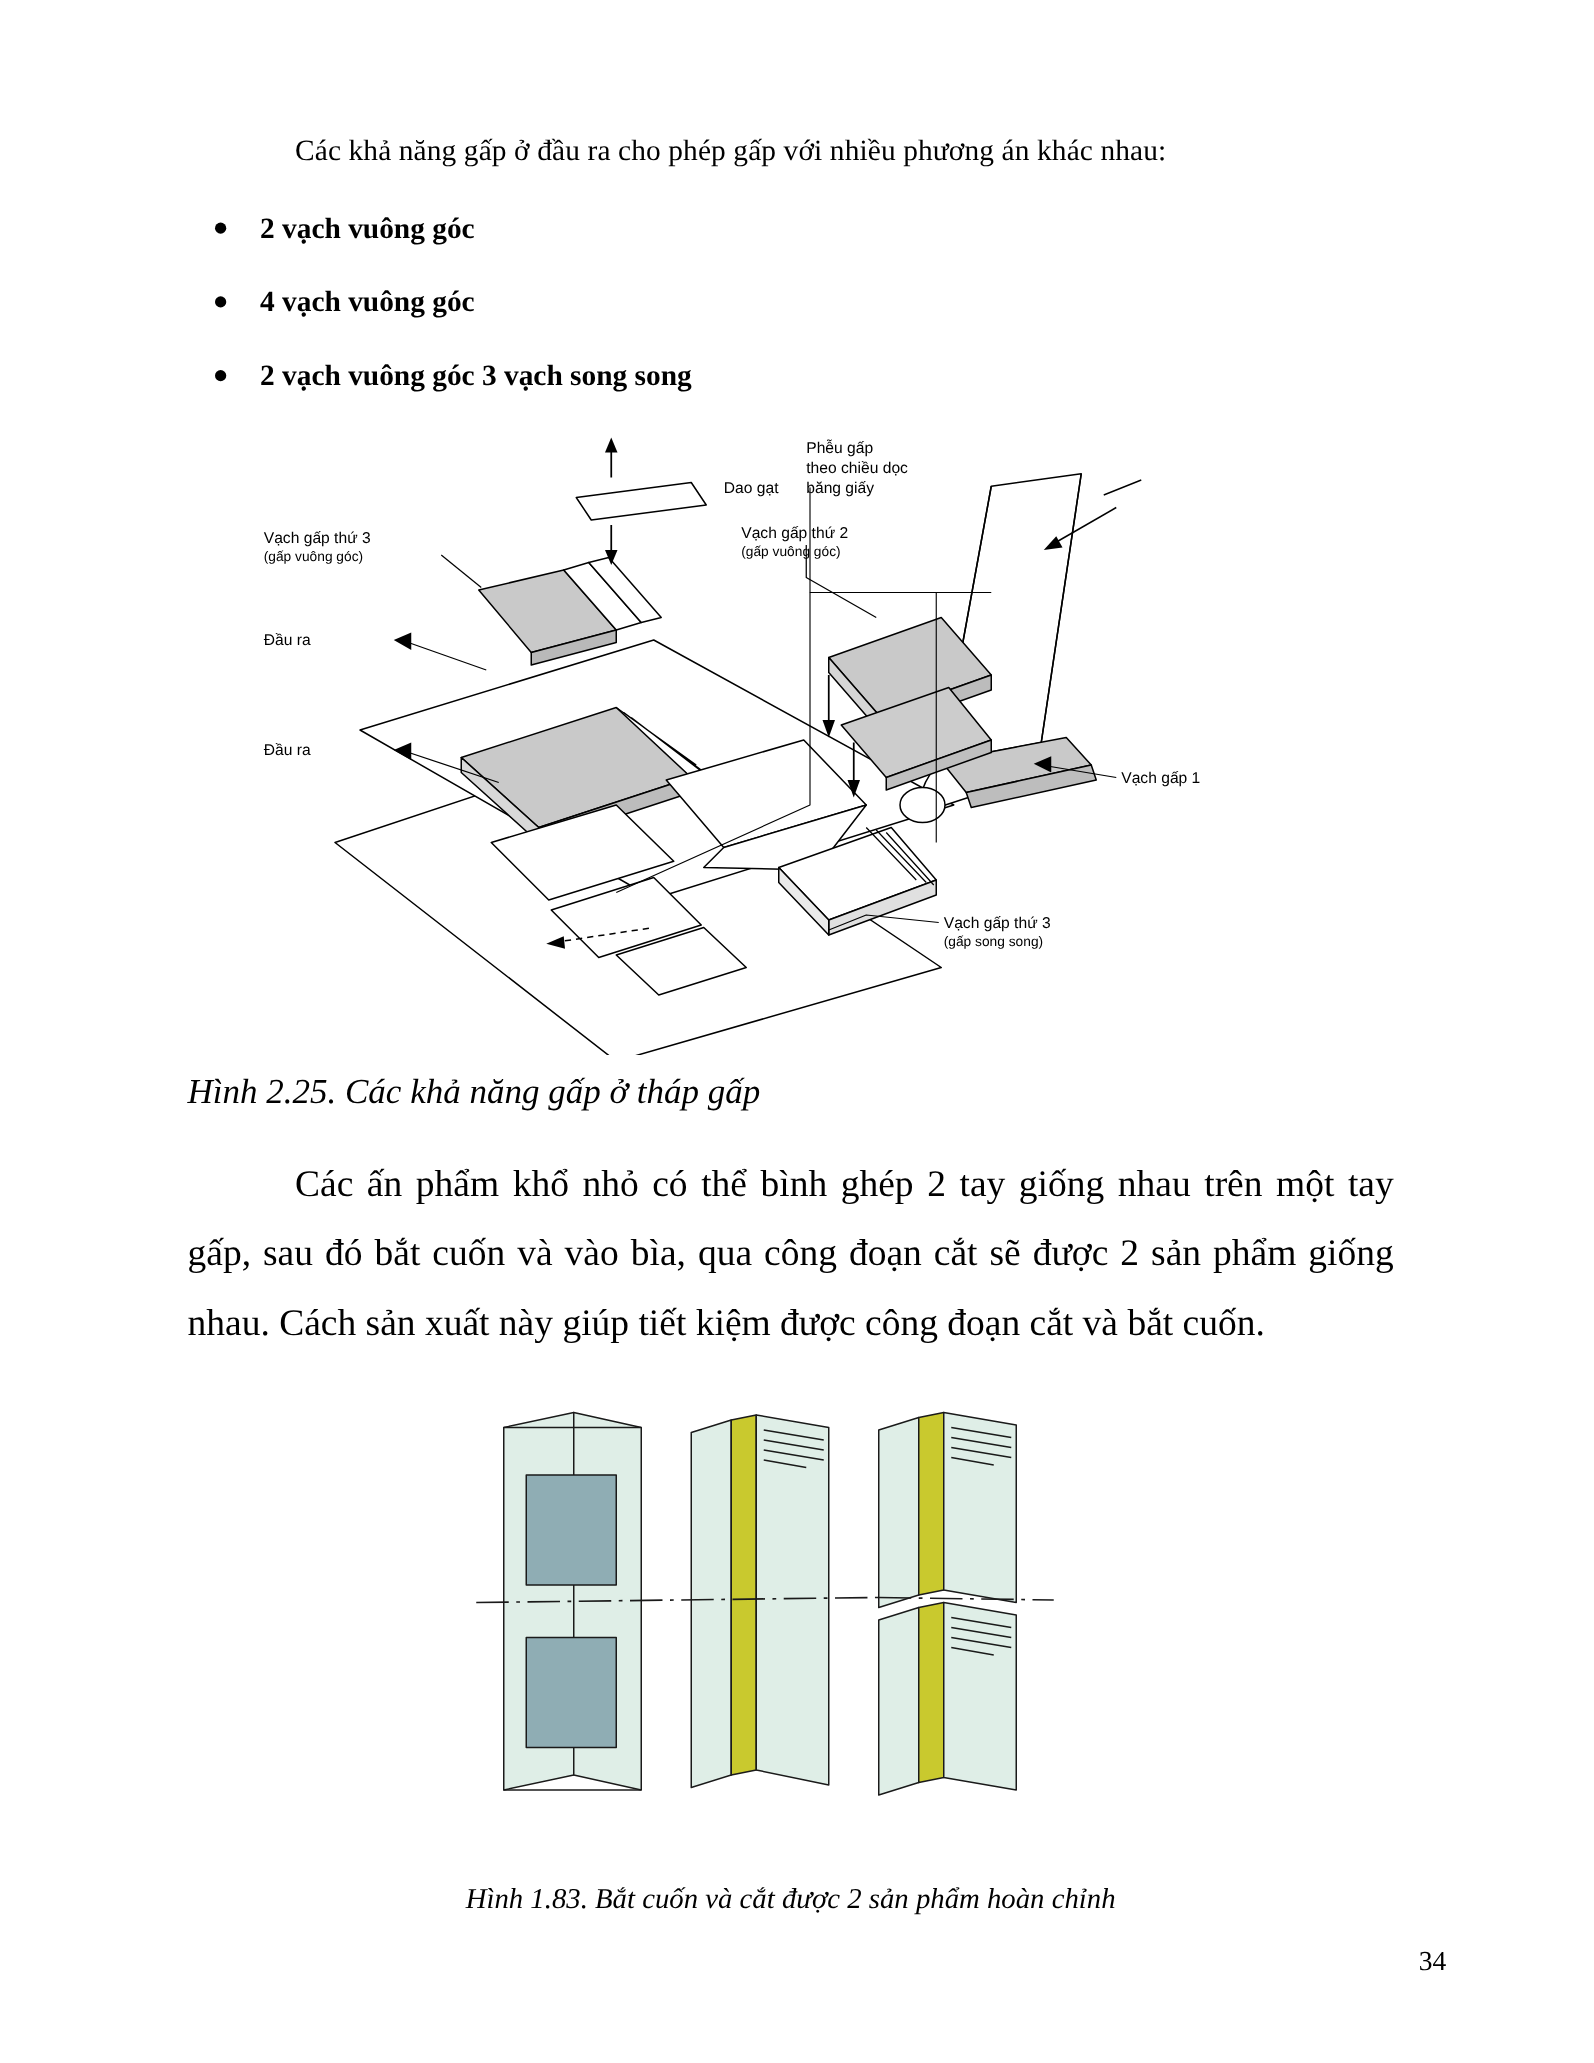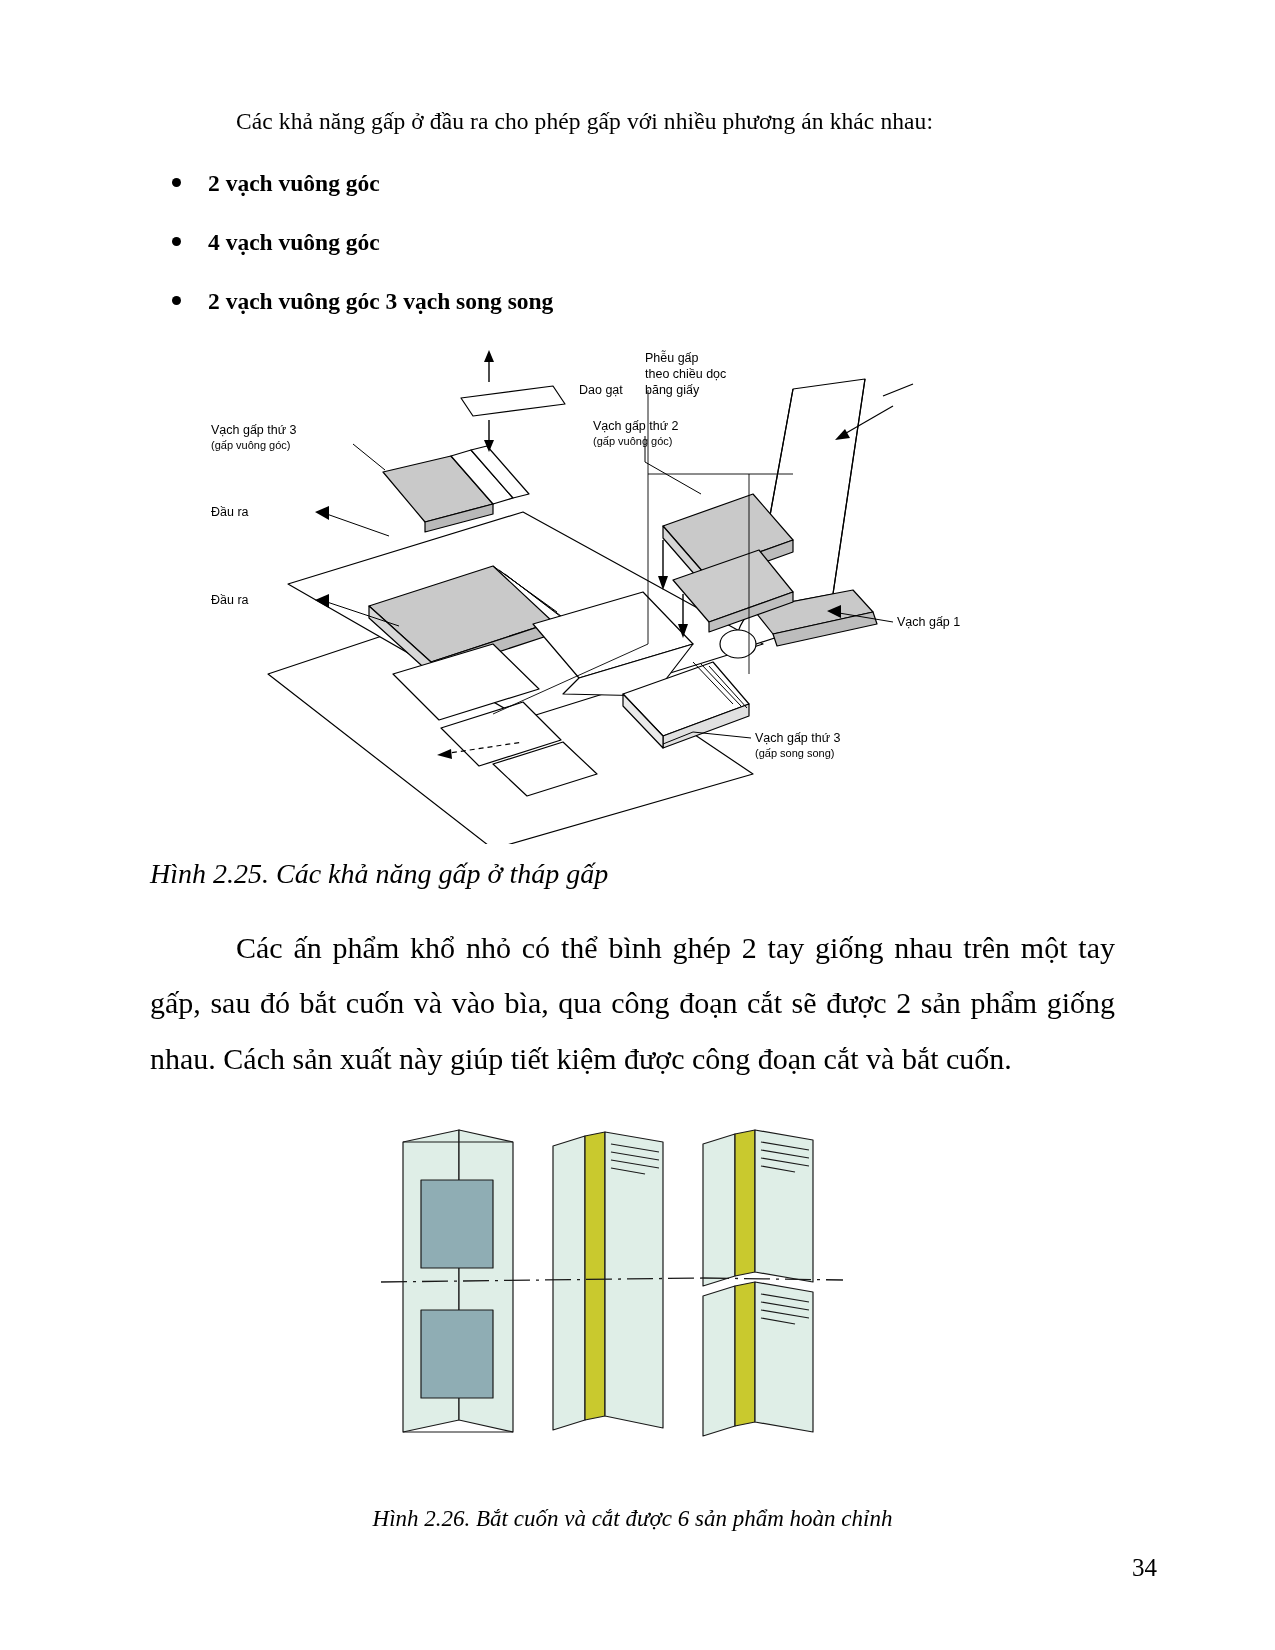--- a/index.html
+++ b/index.html
@@ -93,21 +93,21 @@
     text-align: center;
     font-style: italic;
     font-size: 23px;
     margin-top: 26px;
   }
 
   .page-number {
     position: absolute;
     right: 118px;
     bottom: 72px;
-    font-size: 25px;
+    font-size: 22px;
   }
 
   .fig-label {
     font-family: "Liberation Sans", sans-serif;
     font-size: 12.5px;
     fill: #000;
   }
   .fig-label-sm {
     font-family: "Liberation Sans", sans-serif;
     font-size: 11px;
@@ -285,19 +285,19 @@
             <path d="M 388 190 L 436 198"></path>
             <path d="M 388 198 L 422 204"></path>
           </g>
 
           <path d="M 8 162 L 330 158" fill="none" stroke="#1a1a1a" stroke-width="1.3" stroke-dasharray="26 6 3 6"></path>
           <path d="M 330 158 L 470 160" fill="none" stroke="#1a1a1a" stroke-width="1.3" stroke-dasharray="26 6 3 6"></path>
         </g>
       </svg>
     </div>
 
-    <div class="caption2">Hình 2.26. Bắt cuốn và cắt được 6 sản phẩm hoàn chỉnh</div>
+    <div class="caption2">Hình 1.83. Bắt cuốn và cắt được 2 sản phẩm hoàn chỉnh</div>
 
   </div>
 
   <div class="page-number">34</div>
 
 </div>
 
 </body></html>

